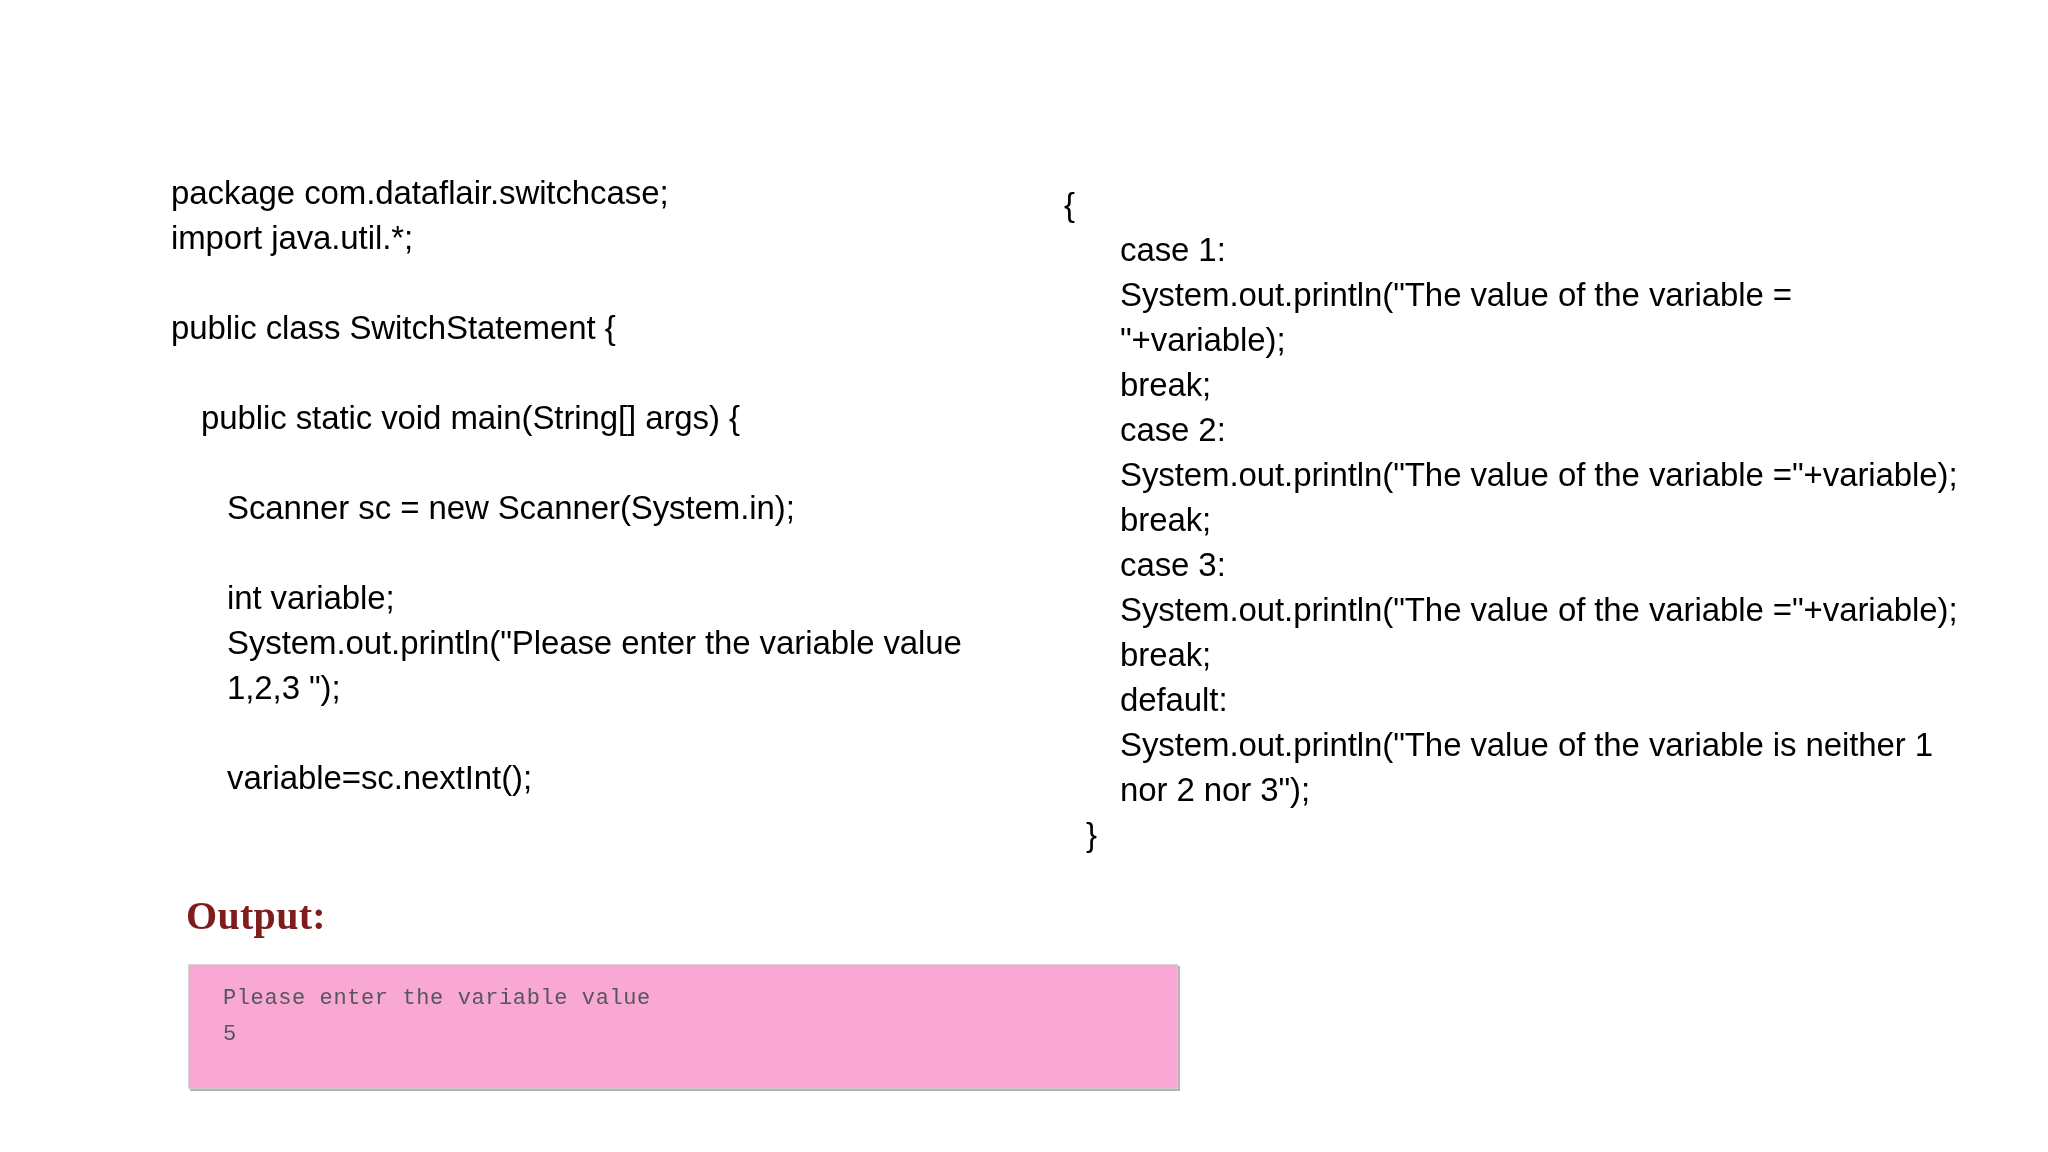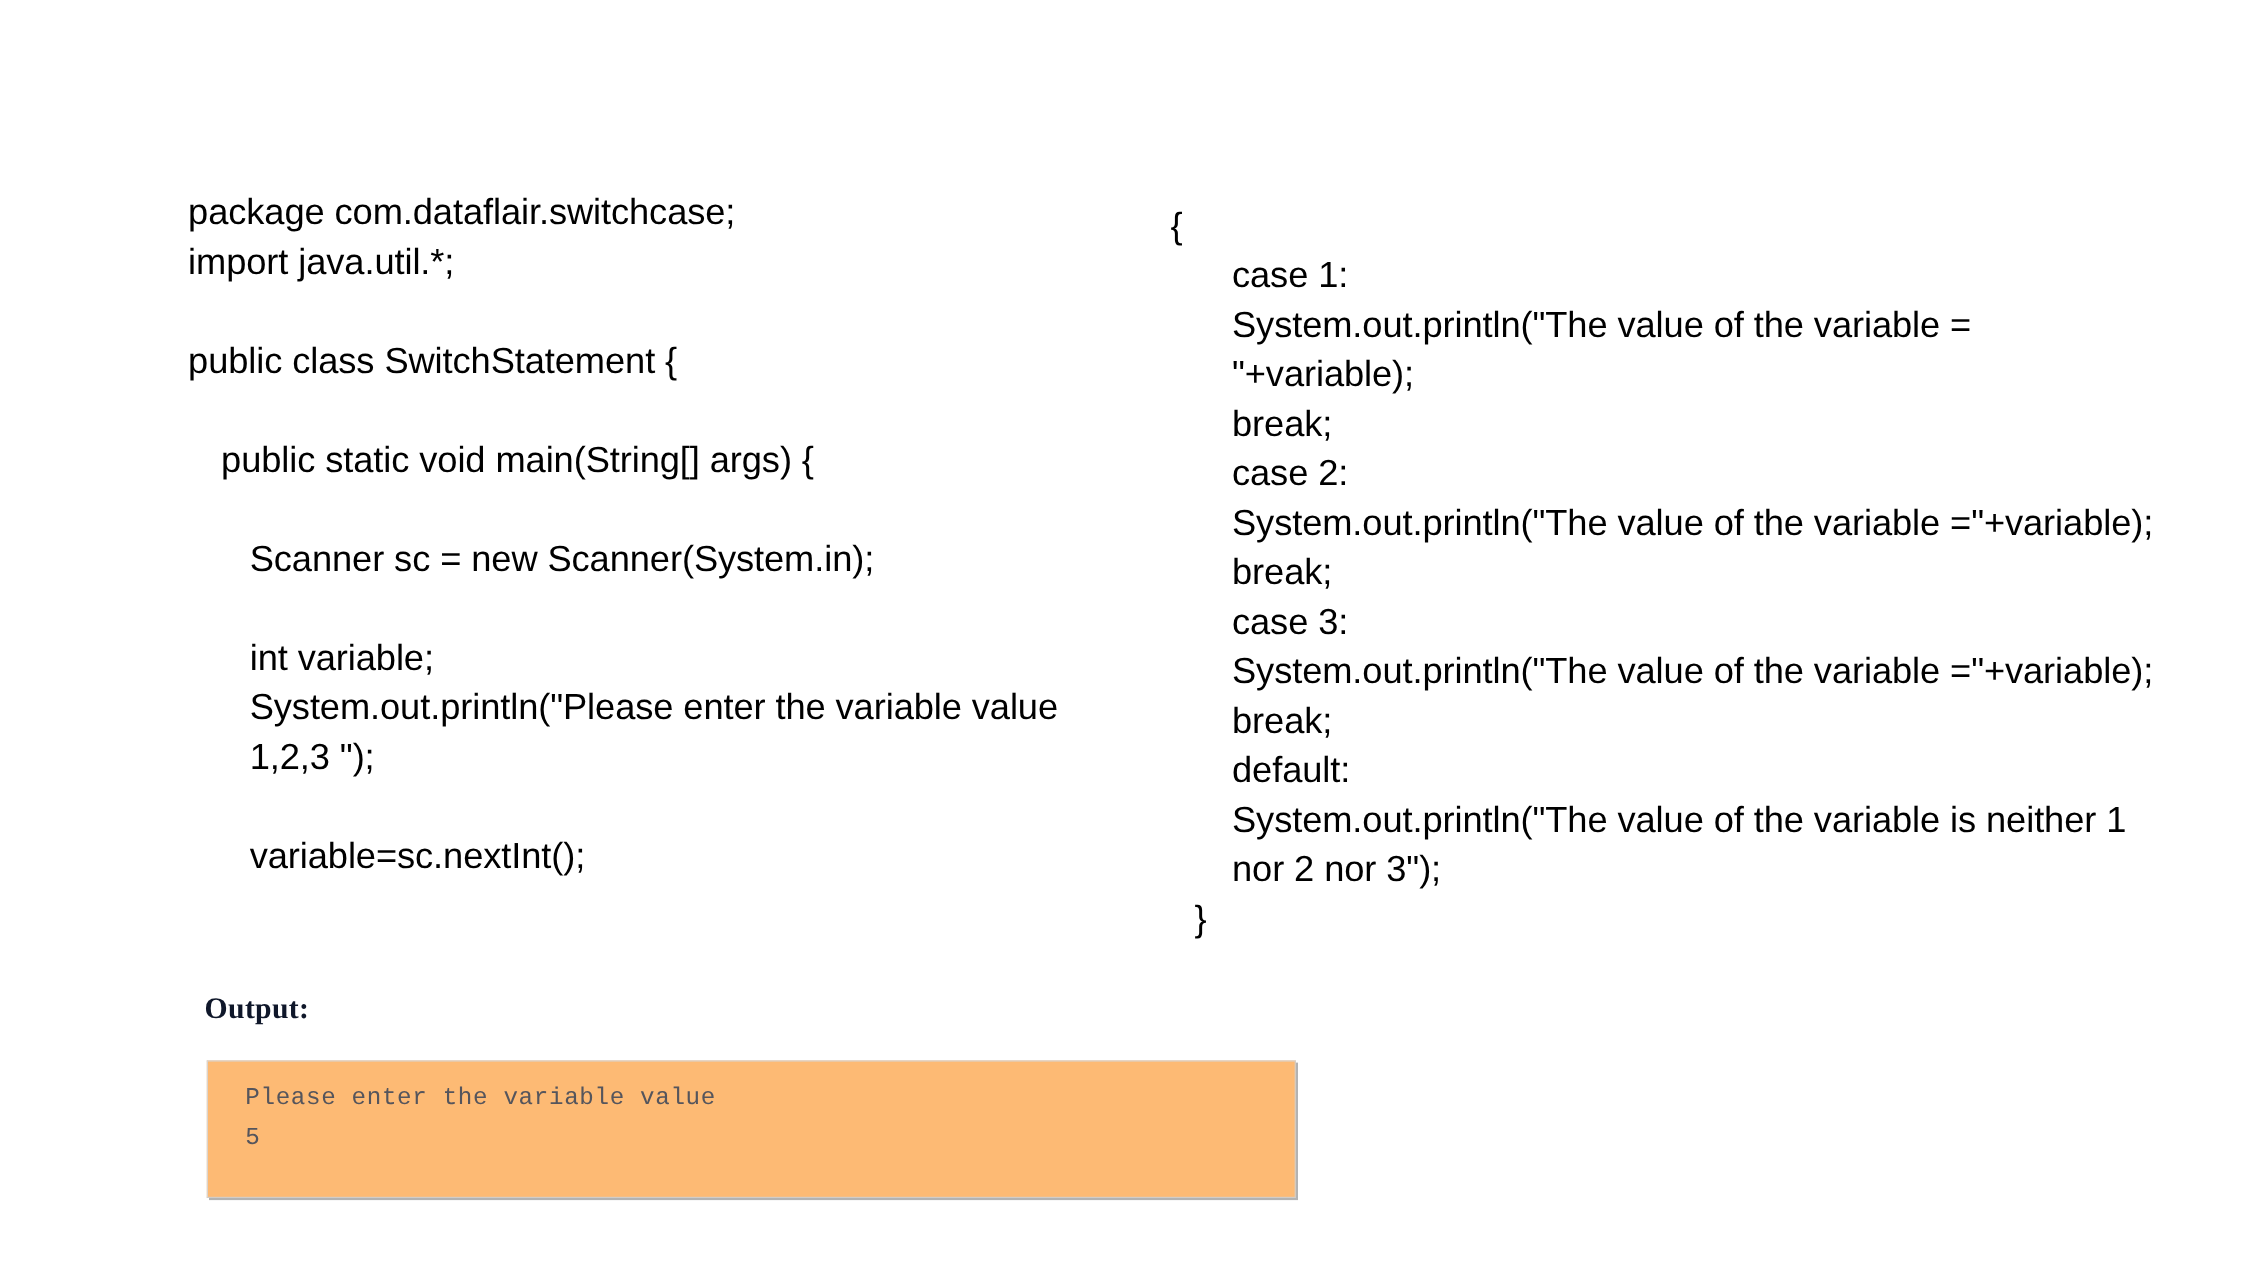--- a/index.html
+++ b/index.html
@@ -69,33 +69,33 @@
     top: 896px;
     width: 2048px;
   }
 
   .output-heading {
     position: absolute;
     left: 186px;
     top: 0px;
     font-family: "Liberation Serif", serif;
     font-weight: bold;
-    font-size: 27px;
+    font-size: 40px;
     line-height: 40px;
-    color: #0f172a;
+    color: #7f1d1d;
     letter-spacing: 0.3px;
   }
 
   .output-box {
     position: absolute;
     left: 188px;
     top: 68px;
     width: 990px;
     height: 125px;
-    background: #fdba74;
+    background: #f9a8d4;
     border: 1px solid #d6d6d6;
     border-right-color: #cfcfcf;
     border-bottom-color: #cfcfcf;
     box-shadow: 2px 2px 0 0 #b3b3b3;
     box-sizing: border-box;
     padding: 16px 0 0 34px;
   }
 
   .output-line {
     display: block;

